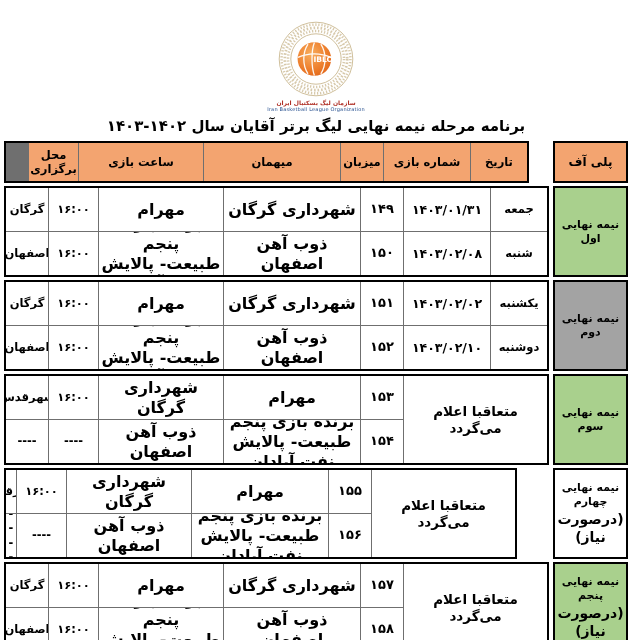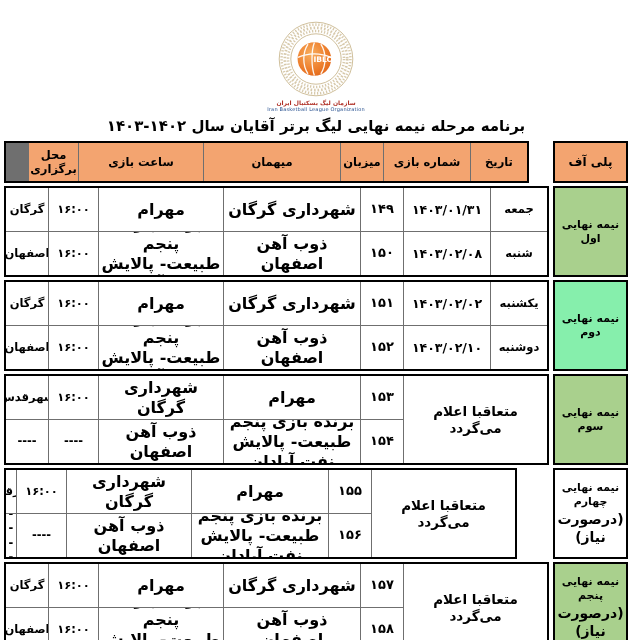--- a/index.html
+++ b/index.html
@@ -115,21 +115,21 @@
       <div class="cell game-cell">۱۵۰</div>
       <div class="cell host-cell">ذوب آهن اصفهان</div>
       <div class="cell guest-cell">برنده بازی پنجم
 طبیعت- پالایش نفت آبادان</div>
       <div class="cell time-cell">۱۶:۰۰</div>
       <div class="cell venue-cell">اصفهان</div>
     </div>
   </div>
 
   <div class="trow">
-    <div class="pcell" style="background: #86efac;">
+    <div class="pcell" style="background: #a3a3a3;">
       <span>نیمه نهایی دوم</span>
     </div>
     <div class="mainbox grpbox">
       <div class="cell day-cell">یکشنبه</div>
       <div class="cell date-cell">۱۴۰۳/۰۲/۰۲</div>
       <div class="cell game-cell">۱۵۱</div>
       <div class="cell host-cell">شهرداری گرگان</div>
       <div class="cell guest-cell">مهرام</div>
       <div class="cell time-cell">۱۶:۰۰</div>
       <div class="cell venue-cell">گرگان</div>

